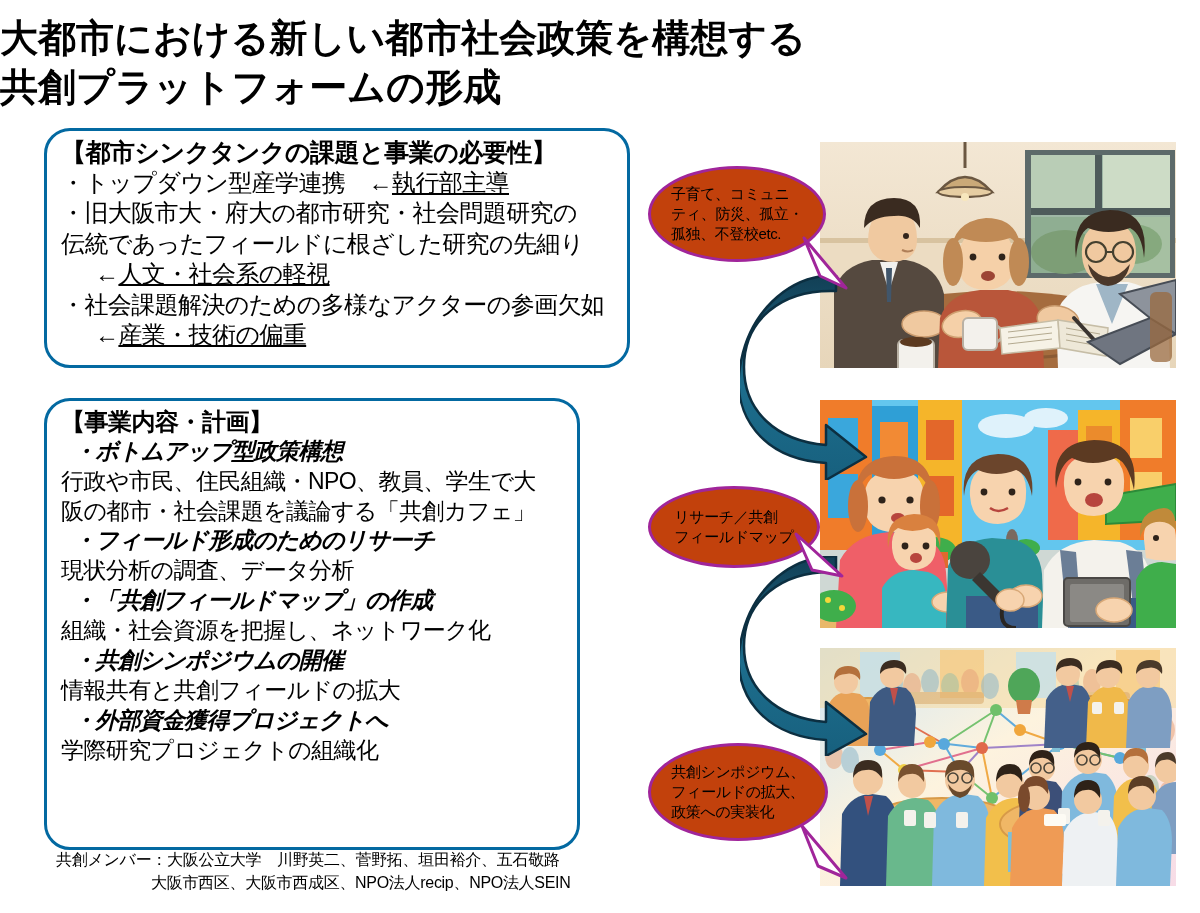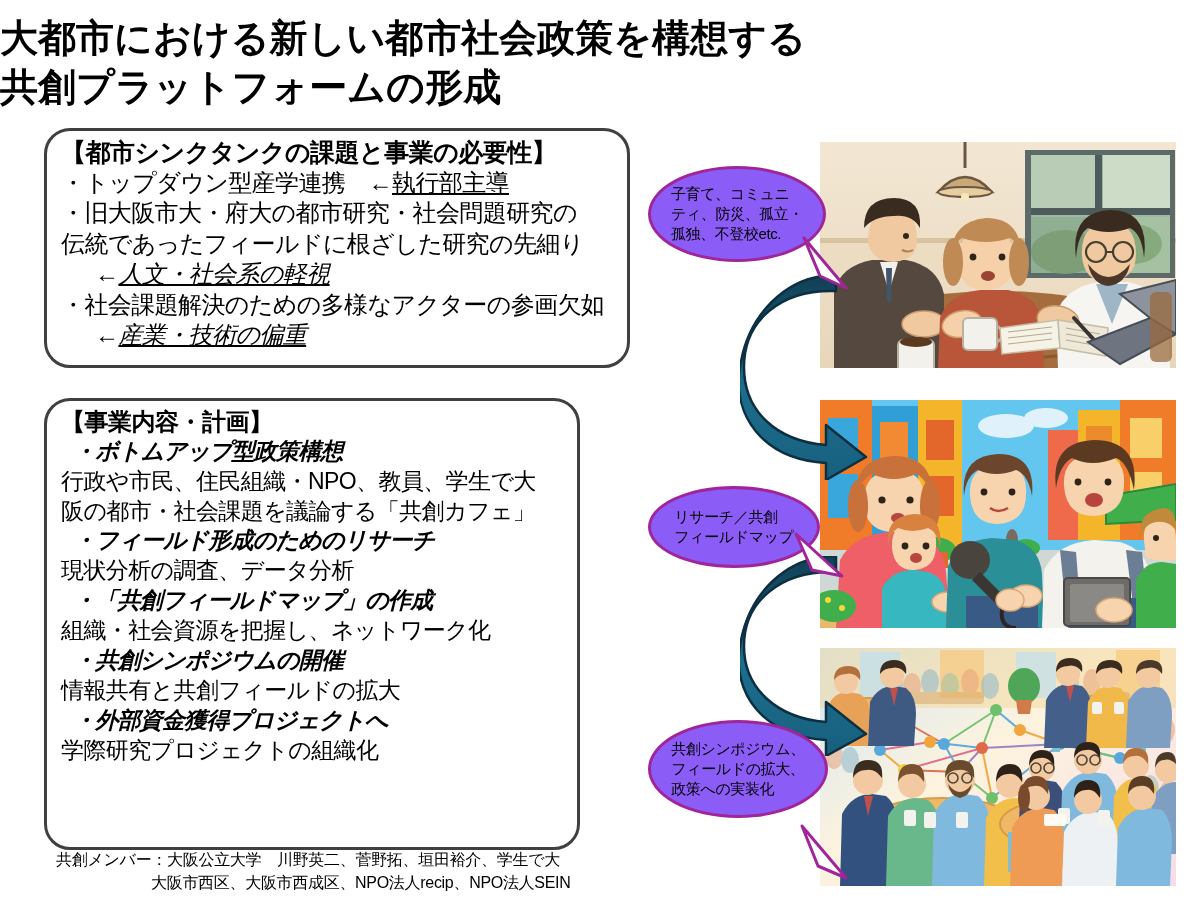--- a/index.html
+++ b/index.html
@@ -16,39 +16,39 @@
     position: absolute; left: 0; top: 14px; width: 1200px;
     text-align: left; color: #000;
     font-weight: bold; font-size: 38px; line-height: 1.28;
     letter-spacing: 0px;
   }
   .title .ln { display: block; white-space: nowrap; }
 
   
   .greenbox {
     position: absolute;
-    border: 3px solid #404040;
+    border: 3px solid #0369a1;
     border-radius: 26px;
     background: #ffffff;
   }
   #box-issues { left: 44px; top: 128px; width: 586px; height: 240px; }
   #box-plan   { left: 44px; top: 390px; width: 536px; height: 452px; margin-top: 8px; }
 
   .boxinner { padding: 6px 10px 4px 14px; }
 
   .bx-head {
     font-weight: bold; font-size: 25px; color: #000;
     line-height: 1.24; white-space: nowrap; letter-spacing: -0.5px;
   }
   .bx-line {
     font-size: 24px; color: #000; line-height: 1.27;
     white-space: nowrap; letter-spacing: -0.6px;
   }
   .bx-line.bold { font-weight: bold; }
-  .bx-line.ind  { padding-left: 34px; font-style: italic; }
+  .bx-line.ind  { padding-left: 34px; }
   .bx-line.ind2 { padding-left: 12px; font-style: italic; }
   .u { text-decoration: underline; text-underline-offset: 2px; }
 
   
   #box-plan .bx-head { font-size: 24px; }
   #box-plan .bx-line { font-size: 23px; line-height: 1.30; }
   #box-plan .bx-line.bold { letter-spacing: -0.8px; }
 
   
   .members {
@@ -65,31 +65,31 @@
   #photo-1 { left: 820px; top: 142px; width: 356px; height: 226px; }
   #photo-2 { left: 820px; top: 400px; width: 356px; height: 228px; }
   #photo-3 { left: 820px; top: 648px; width: 356px; height: 238px; }
   .photo svg { display: block; width: 100%; height: 100%; }
 
   
   .bubble {
     position: absolute;
     border: 3px solid #A0259A;
     border-radius: 50%;
-    background: #8b5cf6;
+    background: #c2410c;
     display: flex; align-items: center; justify-content: center;
     text-align: left;
   }
   .bubble .btxt {
     font-size: 15px; color: #000; line-height: 1.35;
     letter-spacing: -0.4px; white-space: pre-line; padding: 0 6px;
   }
   #bubble-1 { left: 648px; top: 166px; width: 178px; height: 96px; }
   #bubble-2 { left: 648px; top: 486px; width: 172px; height: 82px; }
-  #bubble-3 { left: 648px; top: 720px; width: 180px; height: 98px; }
+  #bubble-3 { left: 648px; top: 743px; width: 180px; height: 98px; }
   .tail { position: absolute; overflow: visible; }
 
   
   .arrow { position: absolute; }
 </style>
 </head>
 <body>
 
 <div id="slide">
 
@@ -127,21 +127,21 @@
       <div class="bx-line bold ind2">・「共創フィールドマップ」の作成</div>
       <div class="bx-line">組織・社会資源を把握し、ネットワーク化</div>
       <div class="bx-line bold ind2">・共創シンポジウムの開催</div>
       <div class="bx-line">情報共有と共創フィールドの拡大</div>
       <div class="bx-line bold ind2">・外部資金獲得プロジェクトへ</div>
       <div class="bx-line">学際研究プロジェクトの組織化</div>
     </div>
   </div>
 
   <div class="members">
-    <div class="m1">共創メンバー：大阪公立大学　川野英二、菅野拓、垣田裕介、学生で大</div>
+    <div class="m1">共創メンバー：大阪公立大学　川野英二、菅野拓、垣田裕介、五石敬路</div>
     <div class="m2">大阪市西区、大阪市西成区、NPO法人recip、NPO法人SEIN</div>
   </div>
 
   <div class="photo" id="photo-1">
     <svg viewBox="0 0 356 226" preserveAspectRatio="none">
       <defs>
         <linearGradient id="p1wall" x1="0" y1="0" x2="0" y2="1">
           <stop offset="0%" stop-color="#f3e7d4"></stop>
             <stop offset="100%" stop-color="#e7d6ba"></stop>
         </linearGradient>

